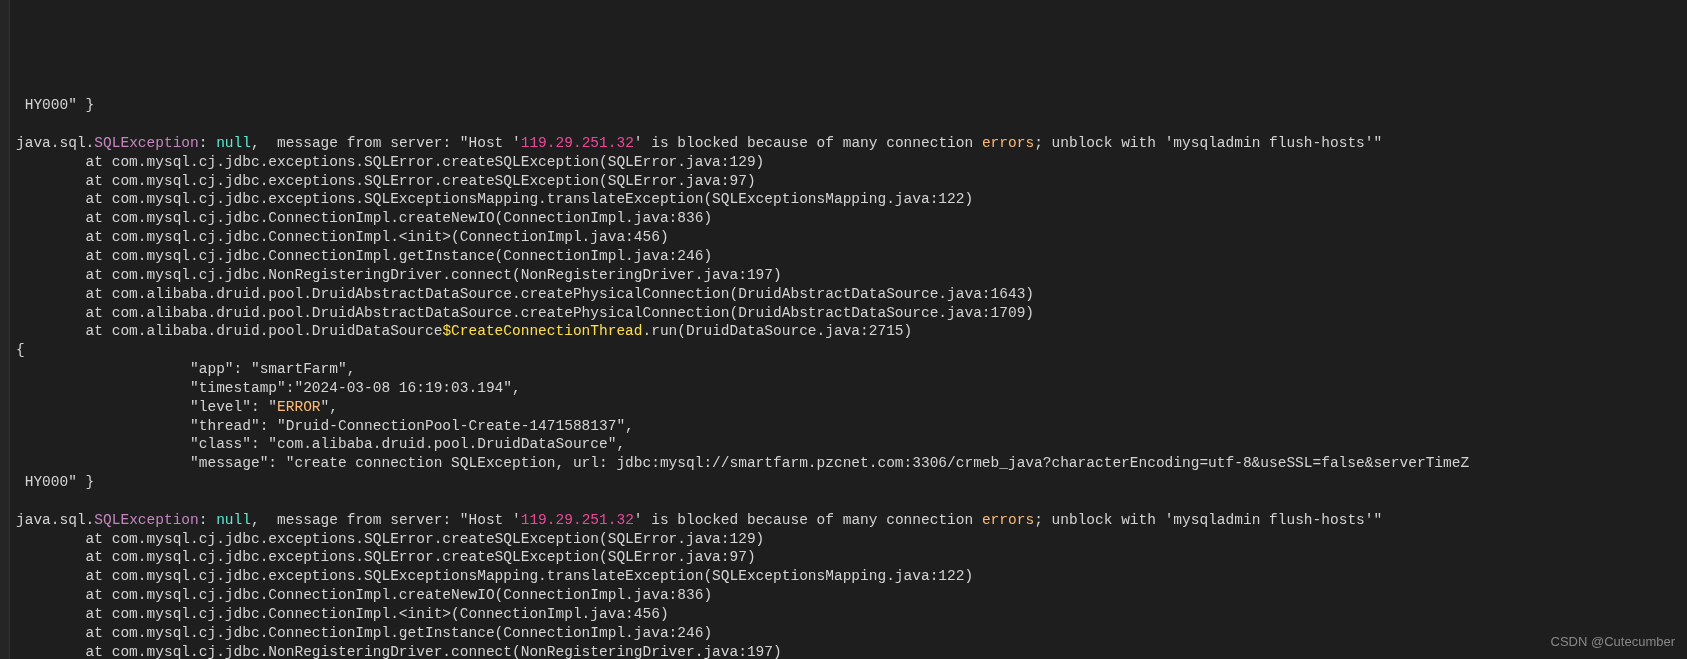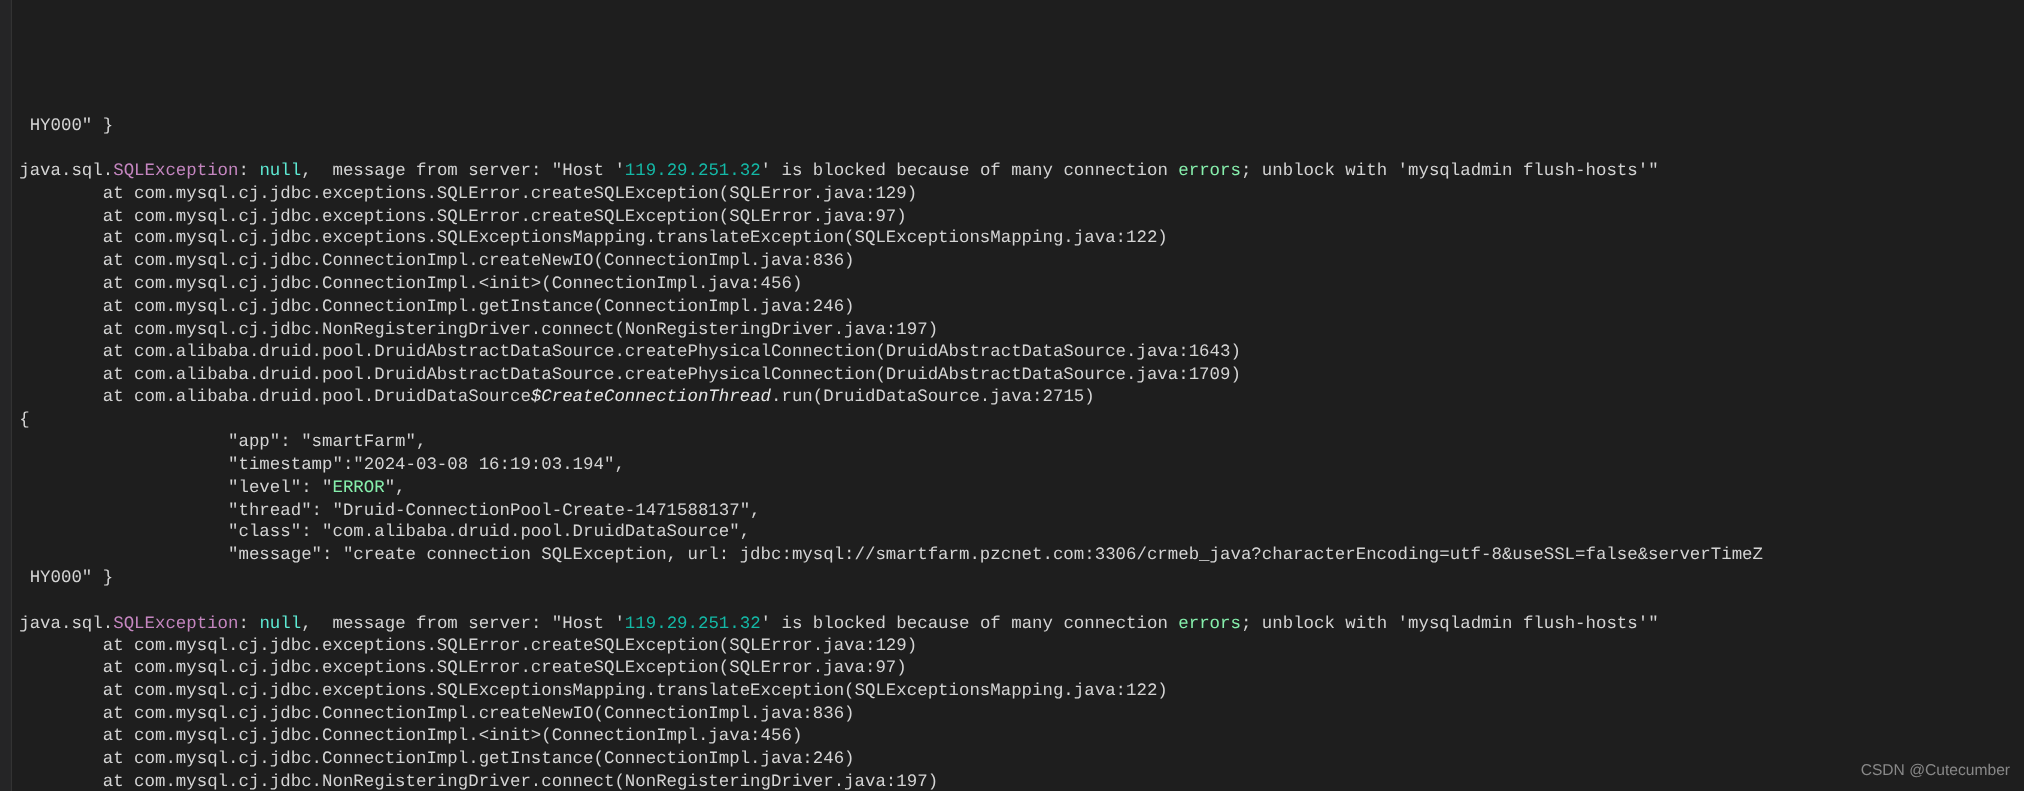--- a/index.html
+++ b/index.html
@@ -27,23 +27,23 @@
       background-color: #252526;
       border-right: 1px solid #333;
     }
     .content {
       padding-left: 16px;
       padding-top: 2px;
     }
     .str-white { color: #d4d4d4; }
     .magenta { color: #c586c0; }
     .null-val { color: #5eead4; }
-    .ip { color: #14b8a6; }
-    .error-red { color: #86efac; }
-    .yellow-italic { color: #e5e5e5; font-style: italic; }
+    .ip { color: #ec4899; }
+    .error-red { color: #fdba74; }
+    .yellow-italic { color: #fde047; }
     .watermark {
       position: fixed;
       bottom: 8px;
       right: 12px;
       color: #888888;
       font-size: 13px;
       font-family: Liberation Sans, sans-serif;
       white-space: normal;
     }
   </style>

